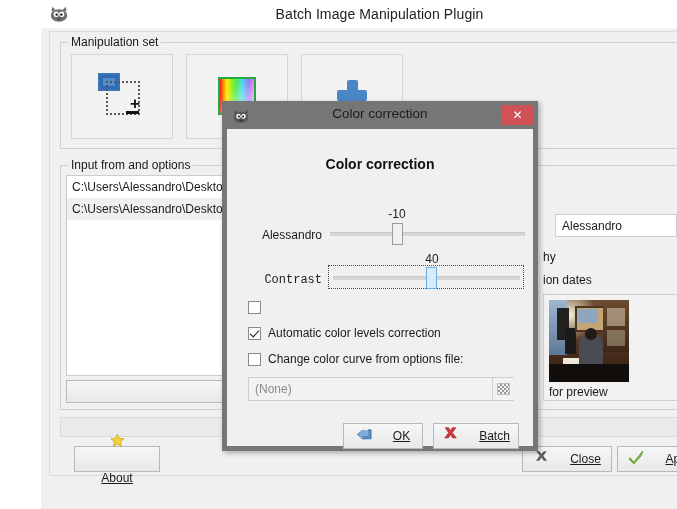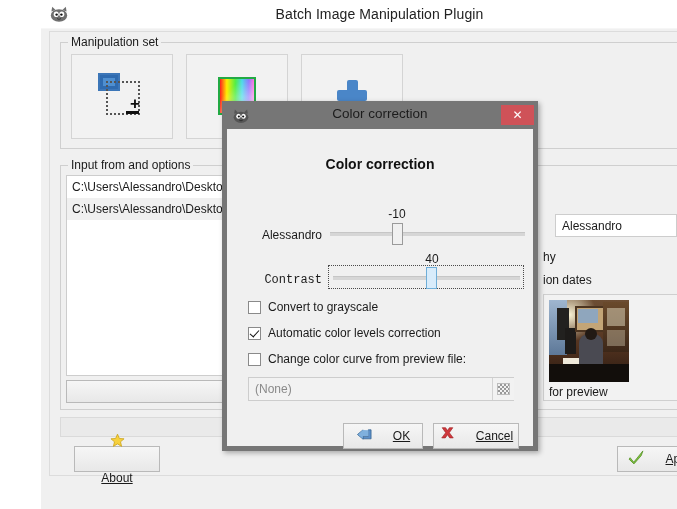--- a/index.html
+++ b/index.html
@@ -415,20 +415,28 @@
 
       <div class="btn" style="left:24px; top:414px; width:86px; height:26px;flex-direction:column;">
         <span>
           <svg width="15" height="15" viewBox="0 0 16 16">
             <path d="M8 1.2 L10 5.8 L15 6.2 L11.2 9.4 L12.4 14.3 L8 11.6 L3.6 14.3 L4.8 9.4 L1 6.2 L6 5.8 Z" fill="#f7d13d" stroke="#c8a015" stroke-width="0.8" stroke-linejoin="round"></path>
           </svg>
         </span>
         <span class="u">About</span>
       </div>
 
+      <div class="btn" style="left:472px; top:414px; width:90px; height:26px;">
+        <span>
+          <svg width="17" height="17" viewBox="0 0 16 16">
+            <path d="M3 2 L6 2 L8 4.6 L10 2 L13 2 L9.6 6.4 L13.2 11 L10.2 11 L8 8.1 L5.8 11 L2.8 11 L6.4 6.4 Z" fill="#595959"></path>
+          </svg>
+        </span>
+        <span class="u">Close</span>
+      </div>
 
       <div class="btn" style="left:567px; top:414px; width:90px; height:26px;">
         <span>
           <svg width="17" height="17" viewBox="0 0 16 16">
             <path d="M2 8.2 L5.4 12.4 L14 1.8 L12.5 6.2 L5.6 14 L1 9.6 Z" fill="#7fc13f" stroke="#4e8c1d" stroke-width="0.7" stroke-linejoin="round"></path>
           </svg>
         </span>
         <span class="u">Apply</span>
       </div>
 
@@ -463,27 +471,26 @@
       <div class="slider-track" style="left:103px; top:103px; width:195px;"></div>
       <div class="slider-thumb" style="left:165px; top:94px;"></div>
 
       <div class="slider-label" style="left:10px; top:144px; width:85px;font-family:Liberation Mono, monospace;">Contrast</div>
       <div class="slider-value" style="left:185px; top:123px; width:40px;">40</div>
       <div class="slider-focusring" style="left:101px; top:136px; width:196px; height:24px;"></div>
       <div class="slider-track" style="left:106px; top:147px; width:187px;"></div>
       <div class="slider-thumb focused" style="left:199px; top:138px;"></div>
 
       <div class="cb" style="left:21px; top:172px;"></div>
-      <div class="cblabel" style="left:41px; top:171px;">Convert to grayscale</div>
 
       <div class="cb checked" style="left:21px; top:198px;"></div>
       <div class="cblabel" style="left:41px; top:197px;">Automatic color levels correction</div>
 
       <div class="cb" style="left:21px; top:224px;"></div>
-      <div class="cblabel" style="left:41px; top:223px;">Change color curve from preview file:</div>
+      <div class="cblabel" style="left:41px; top:223px;">Change color curve from options file:</div>
 
       <div class="textfield gray" style="left:21px; top:248px; width:266px; height:24px; color:#8a8a8a; line-height:23px;">
         <span>(None)</span>
       </div>
       <div class="browse-btn" style="left:265px; top:249px; width:21px; height:22px;">
         <div class="browse-glyph"></div>
       </div>
 
       <div class="btn" style="left:116px; top:294px; width:80px; height:26px;">
         <span>
@@ -493,19 +500,19 @@
           </svg>
         </span>
         <span class="u">OK</span>
       </div>
       <div class="btn" style="left:206px; top:294px; width:86px; height:26px;">
         <span>
           <svg width="17" height="17" viewBox="0 0 16 16">
             <path d="M3 1.6 L6.2 1.6 L8 4.3 L9.8 1.6 L13 1.6 L9.7 6.3 L13.4 11.2 L10.1 11.2 L8 8.2 L5.9 11.2 L2.6 11.2 L6.3 6.3 Z" fill="#d0383c" stroke="#9e1f23" stroke-width="0.6" stroke-linejoin="round"></path>
           </svg>
         </span>
-        <span class="u">Cancel</span>
+        <span class="u">Batch</span>
       </div>
 
     </div>
   </div>
 
 </div>
 
 </body></html>

